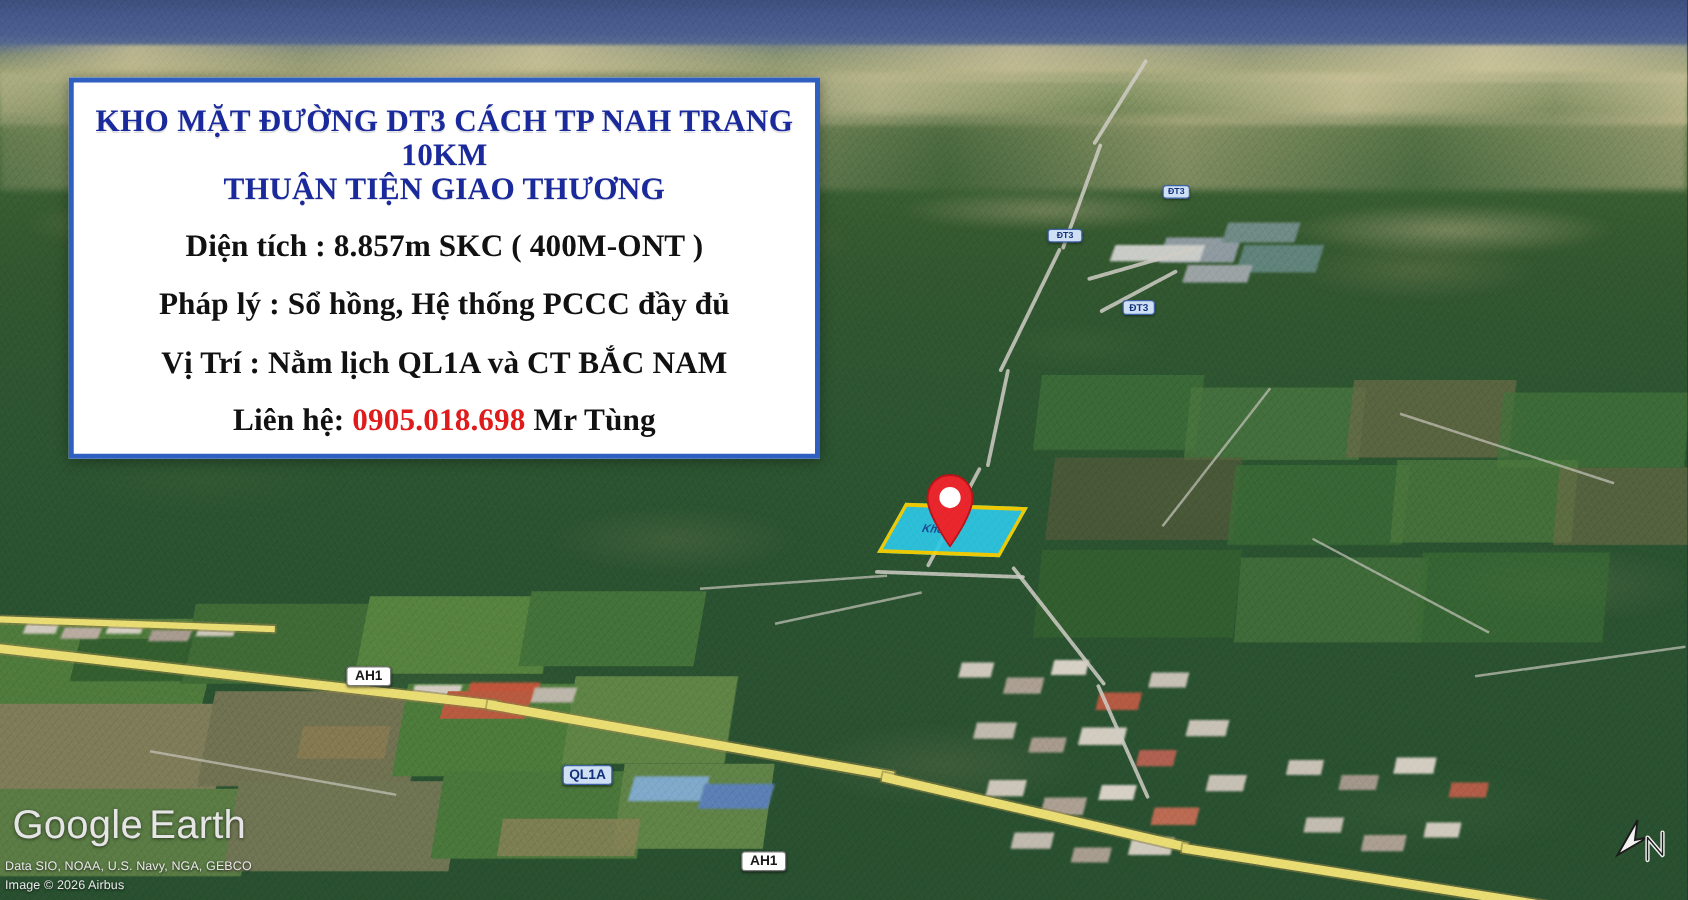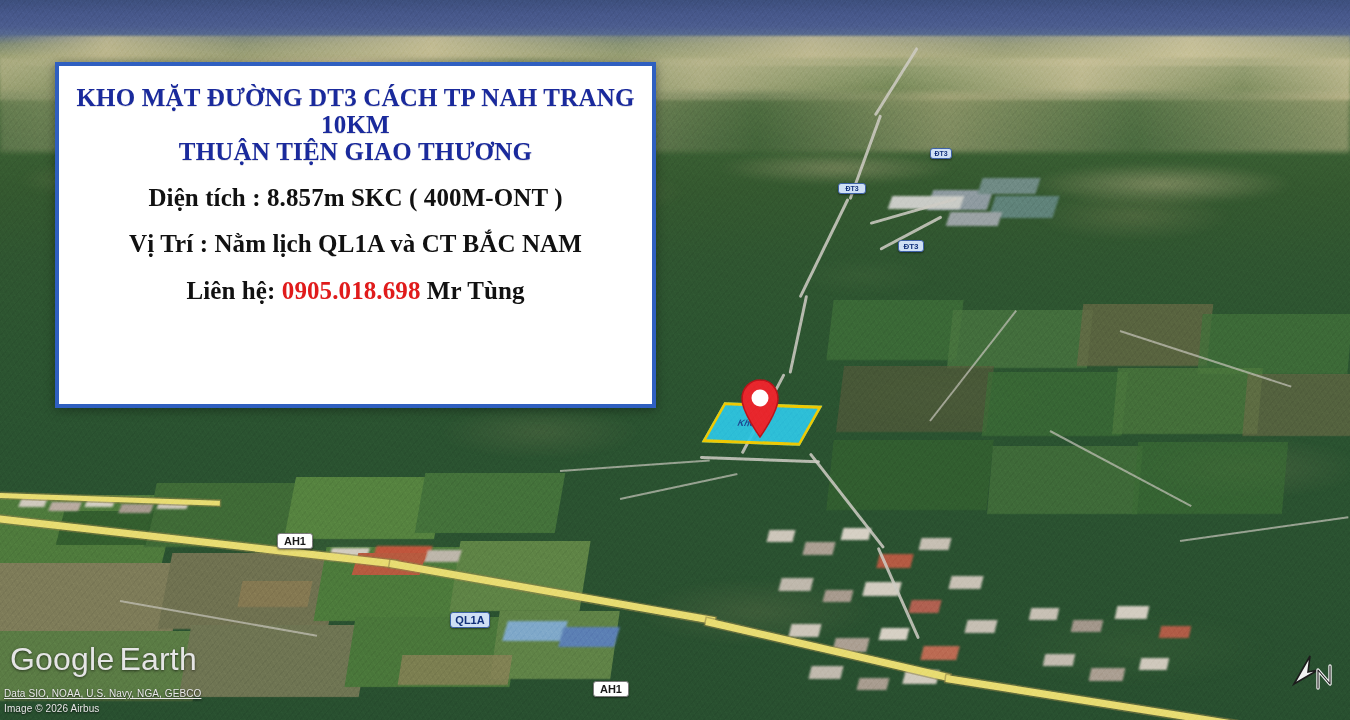--- a/index.html
+++ b/index.html
@@ -126,28 +126,28 @@
     font-size:32px; font-weight:400; color:#e5e5e5; letter-spacing:.2px;
     text-shadow:0 1px 3px rgba(0,0,0,.6);
   }
   .ge-logo .earth { font-weight:300; margin-left:5px; }
   .attr {
     position:absolute; left:4px;
     font-family:"Liberation Sans", sans-serif;
     font-size:10px; color:#e8e8e8; text-shadow:0 1px 2px rgba(0,0,0,.8);
     letter-spacing:.1px;
   }
-  .attr-1 { bottom:21px;text-decoration:underline; }
+  .attr-1 { bottom:21px; }
   .attr-2 { bottom:6px; }
 
   .compass { position:absolute; right:14px; bottom:26px; width:48px; height:44px; }
 
   
   .panel {
-    position:absolute; left:55px; top:62px; width:601px; height:346px;
+    position:absolute; left:55px; top:62px; width:601px; height:305px;
     background:#ffffff; border:4px solid #2f5fc0;
     box-shadow:0 2px 10px rgba(0,0,0,.35);
     padding:18px 14px 10px;
     display:flex; flex-direction:column;
   }
   .panel-title {
     color:#1a2a9c; font-family:"Liberation Serif", serif; font-weight:700;
     font-size:25px; line-height:1.08; text-align:center; letter-spacing:.2px;
     text-shadow:0 1px 0 rgba(0,0,0,.12);
   }
@@ -331,20 +331,21 @@
   </svg>
 
   <div class="panel">
     <div class="panel-title">
       <div>KHO MẶT ĐƯỜNG DT3 CÁCH TP NAH TRANG 10KM</div>
       <div>THUẬN TIỆN GIAO THƯƠNG</div>
     </div>
 
     <div class="panel-lines">
       <div class="pline">Diện  tích : 8.857m SKC ( 400M-ONT )</div>
+      <div class="pline">Pháp lý : Sổ hồng, Hệ thống PCCC đầy đủ</div>
       <div class="pline">Vị Trí : Nằm lịch QL1A và CT BẮC  NAM</div>
 
       <div class="pline">
         <span>Liên hệ:</span>
         <span class="phone">0905.018.698</span>
         <span>Mr Tùng</span>
       </div>
     </div>
   </div>
 

